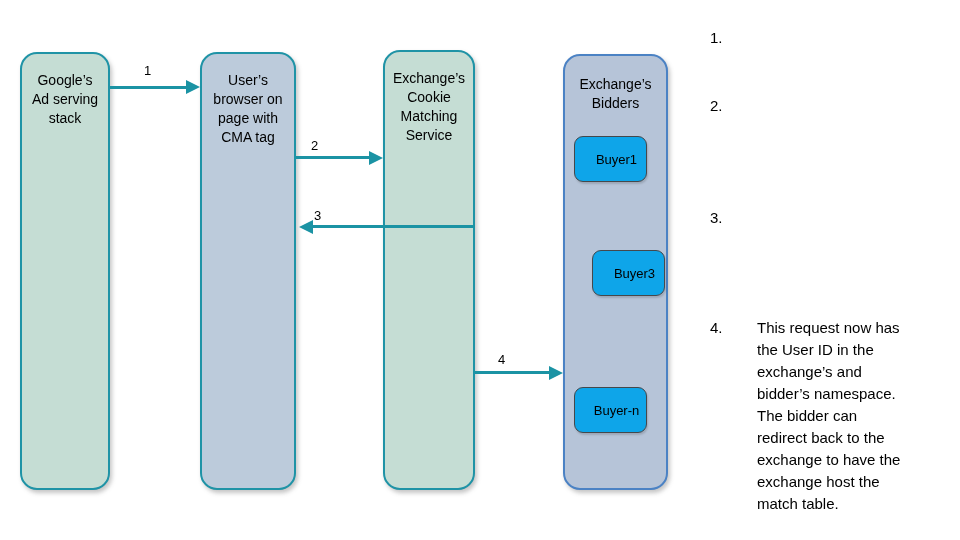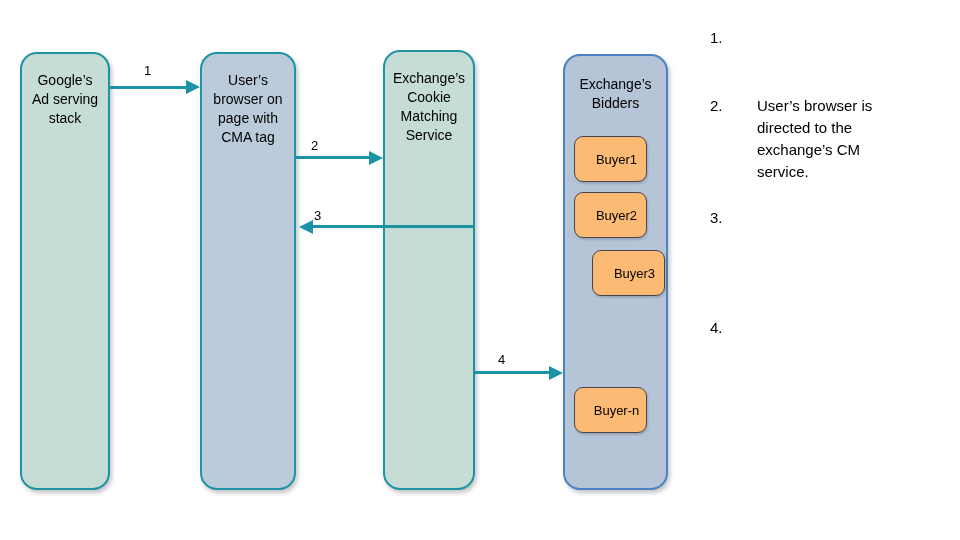--- a/index.html
+++ b/index.html
@@ -29,21 +29,21 @@
   #node-browser    { left: 200px; top: 52px; width: 96px;  height: 438px; }
   #node-cm-service { left: 383px; top: 50px; width: 92px;  height: 440px; }
   #node-bidders    { left: 563px; top: 54px; width: 105px; height: 436px; }
   #node-bidders .node-label { padding-top: 19px; }
 
   .buyer {
     position: absolute;
     left: 9px;
     width: 73px;
     height: 46px;
-    background: #fdba74;
+    background: #0ea5e9;
     border: 1px solid #44484c;
     border-radius: 9px;
     box-shadow: 1px 2px 2px rgba(0,0,0,0.15);
     display: flex;
     align-items: center;
     justify-content: center;
     font-size: 13px;
     padding-left: 12px;
   }
   #buyer-1 { top: 80px; }
@@ -108,23 +108,20 @@
 Matching
 Service</span>
   </div>
 
   <div id="node-bidders" class="node node-bidders">
     <span class="node-label">Exchange’s
 Bidders</span>
     <div id="buyer-1" class="buyer">
       <span>Buyer1</span>
     </div>
-    <div id="buyer-2" class="buyer">
-      <span>Buyer2</span>
-    </div>
     <div id="buyer-3" class="buyer">
       <span>Buyer3</span>
     </div>
     <div id="buyer-n" class="buyer">
       <span>Buyer-n</span>
     </div>
   </div>
 
   <div id="arrow1-line" class="arrow-line"></div>
   <div id="arrow1-head" class="arrow-head head-right"></div>
@@ -141,26 +138,31 @@
   <div id="arrow4-line" class="arrow-line"></div>
   <div id="arrow4-head" class="arrow-head head-right"></div>
   <div id="arrow4-label" class="arrow-label">4</div>
 
   <div class="steps">
     <div id="step-1" class="step">
       <div class="step-num">1.</div>
     </div>
     <div id="step-2" class="step">
       <div class="step-num">2.</div>
-      <div class="step-text">User’s browser is
-directed to the
-exchange’s CM
-service.</div>
     </div>
     <div id="step-3" class="step">
       <div class="step-num">3.</div>
     </div>
     <div id="step-4" class="step">
       <div class="step-num">4.</div>
+      <div class="step-text">This request now has
+the User ID in the
+exchange’s and
+bidder’s namespace.
+The bidder can
+redirect back to the
+exchange to have the
+exchange host the
+match table.</div>
     </div>
   </div>
 
 </div>
 
 </body></html>

